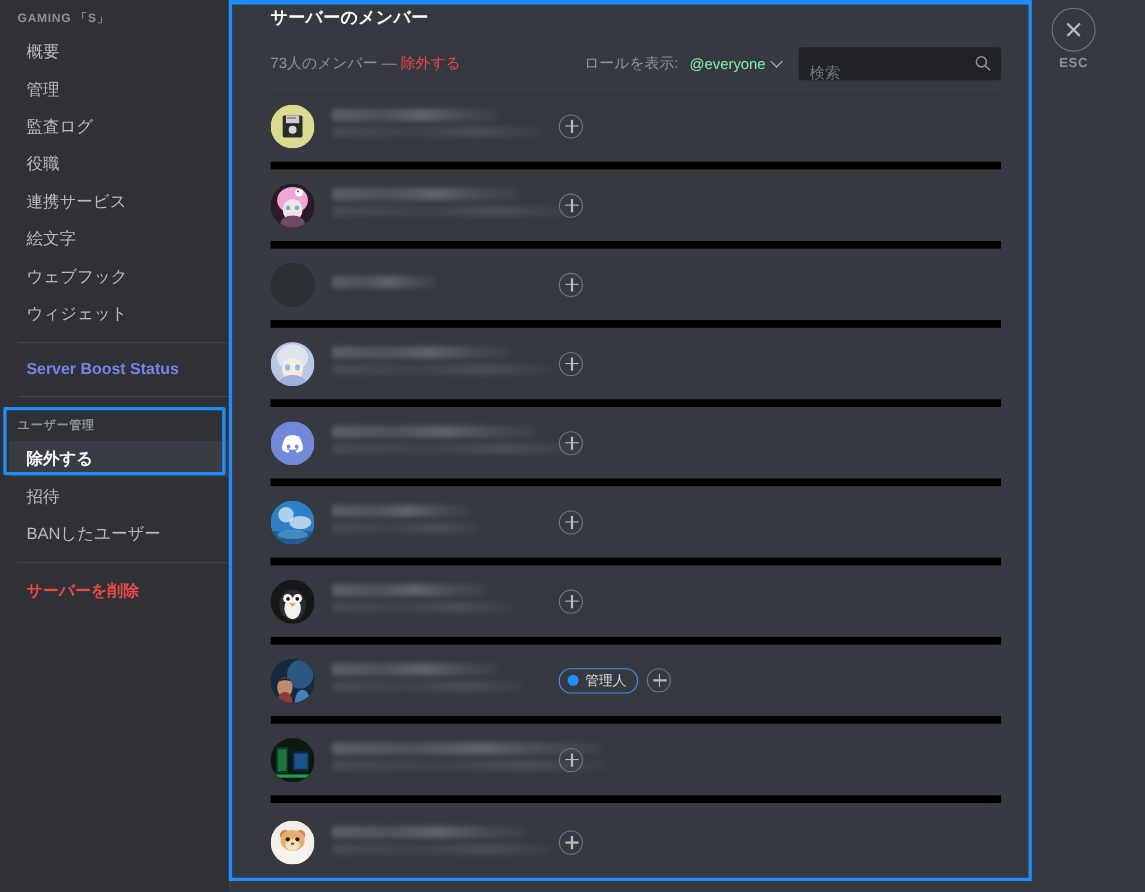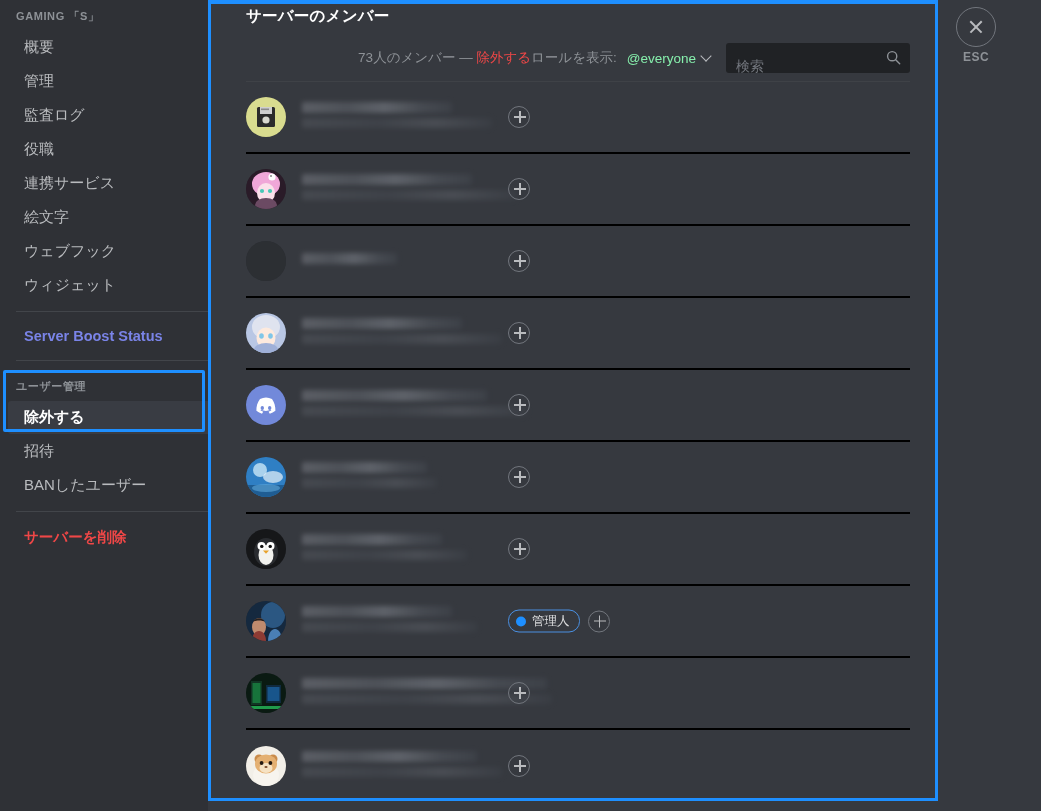--- a/index.html
+++ b/index.html
@@ -42,22 +42,22 @@
   #main {
     position: absolute; left: 208px; top: 0; right: 103px; bottom: 0;
     background: #36393f; overflow: hidden;
   }
   #main-inner { padding: 0 28px 0 38px; }
   .page-title {
     font-size: 15.5px; font-weight: bold; color: #fff;
     padding-top: 6px; letter-spacing: .2px;
   }
   .subbar {
-    display: flex; align-items: center; justify-content: flex-end;
-    height: 54px; padding-top: 8px; margin-left: 36px;
+    display: flex; align-items: center; justify-content: space-between;
+    height: 54px; padding-top: 8px;
   }
   .count-line { font-size: 13.5px; color: #8e9297; white-space: nowrap; }
   .count-line .kick { color: #f04747; cursor: pointer; }
   .filters { display: flex; align-items: center; gap: 0; }
   .role-label { font-size: 13.5px; color: #8e9297; margin-right: 10px; white-space: nowrap; }
   .role-select {
     display: flex; align-items: center; gap: 6px; font-size: 13.5px;
     color: #86efac; cursor: pointer; margin-right: 14px; white-space: nowrap;
   }
   .chev { width: 10px; height: 10px; display: inline-block; position: relative; top: -2px; }
@@ -73,21 +73,21 @@
     padding: 16px 30px 0 10px; font-family: inherit;
   }
   .search-input::placeholder { color: #72767d; }
   .search-icon { position: absolute; right: 9px; top: 7px; pointer-events: none; }
 
   .divider-top { height: 1px; background: #3f4247; margin: 0 0 0 0; }
 
   
   .member-row {
     display: flex; align-items: center; height: 72px;
-    border-bottom: 2px solid #000000; position: relative;
+    border-bottom: 7px solid #000000; position: relative;
   }
   .member-row:last-child { border-bottom: none; }
   .avatar {
     width: 40px; height: 40px; border-radius: 50%; flex: 0 0 40px;
     margin-right: 16px; overflow: hidden; position: relative;
     background: #2c2f33;
   }
   .names { flex: 1 1 auto; min-width: 0; }
   .blur-line {
     height: 11px; border-radius: 2px; margin-bottom: 5px;

